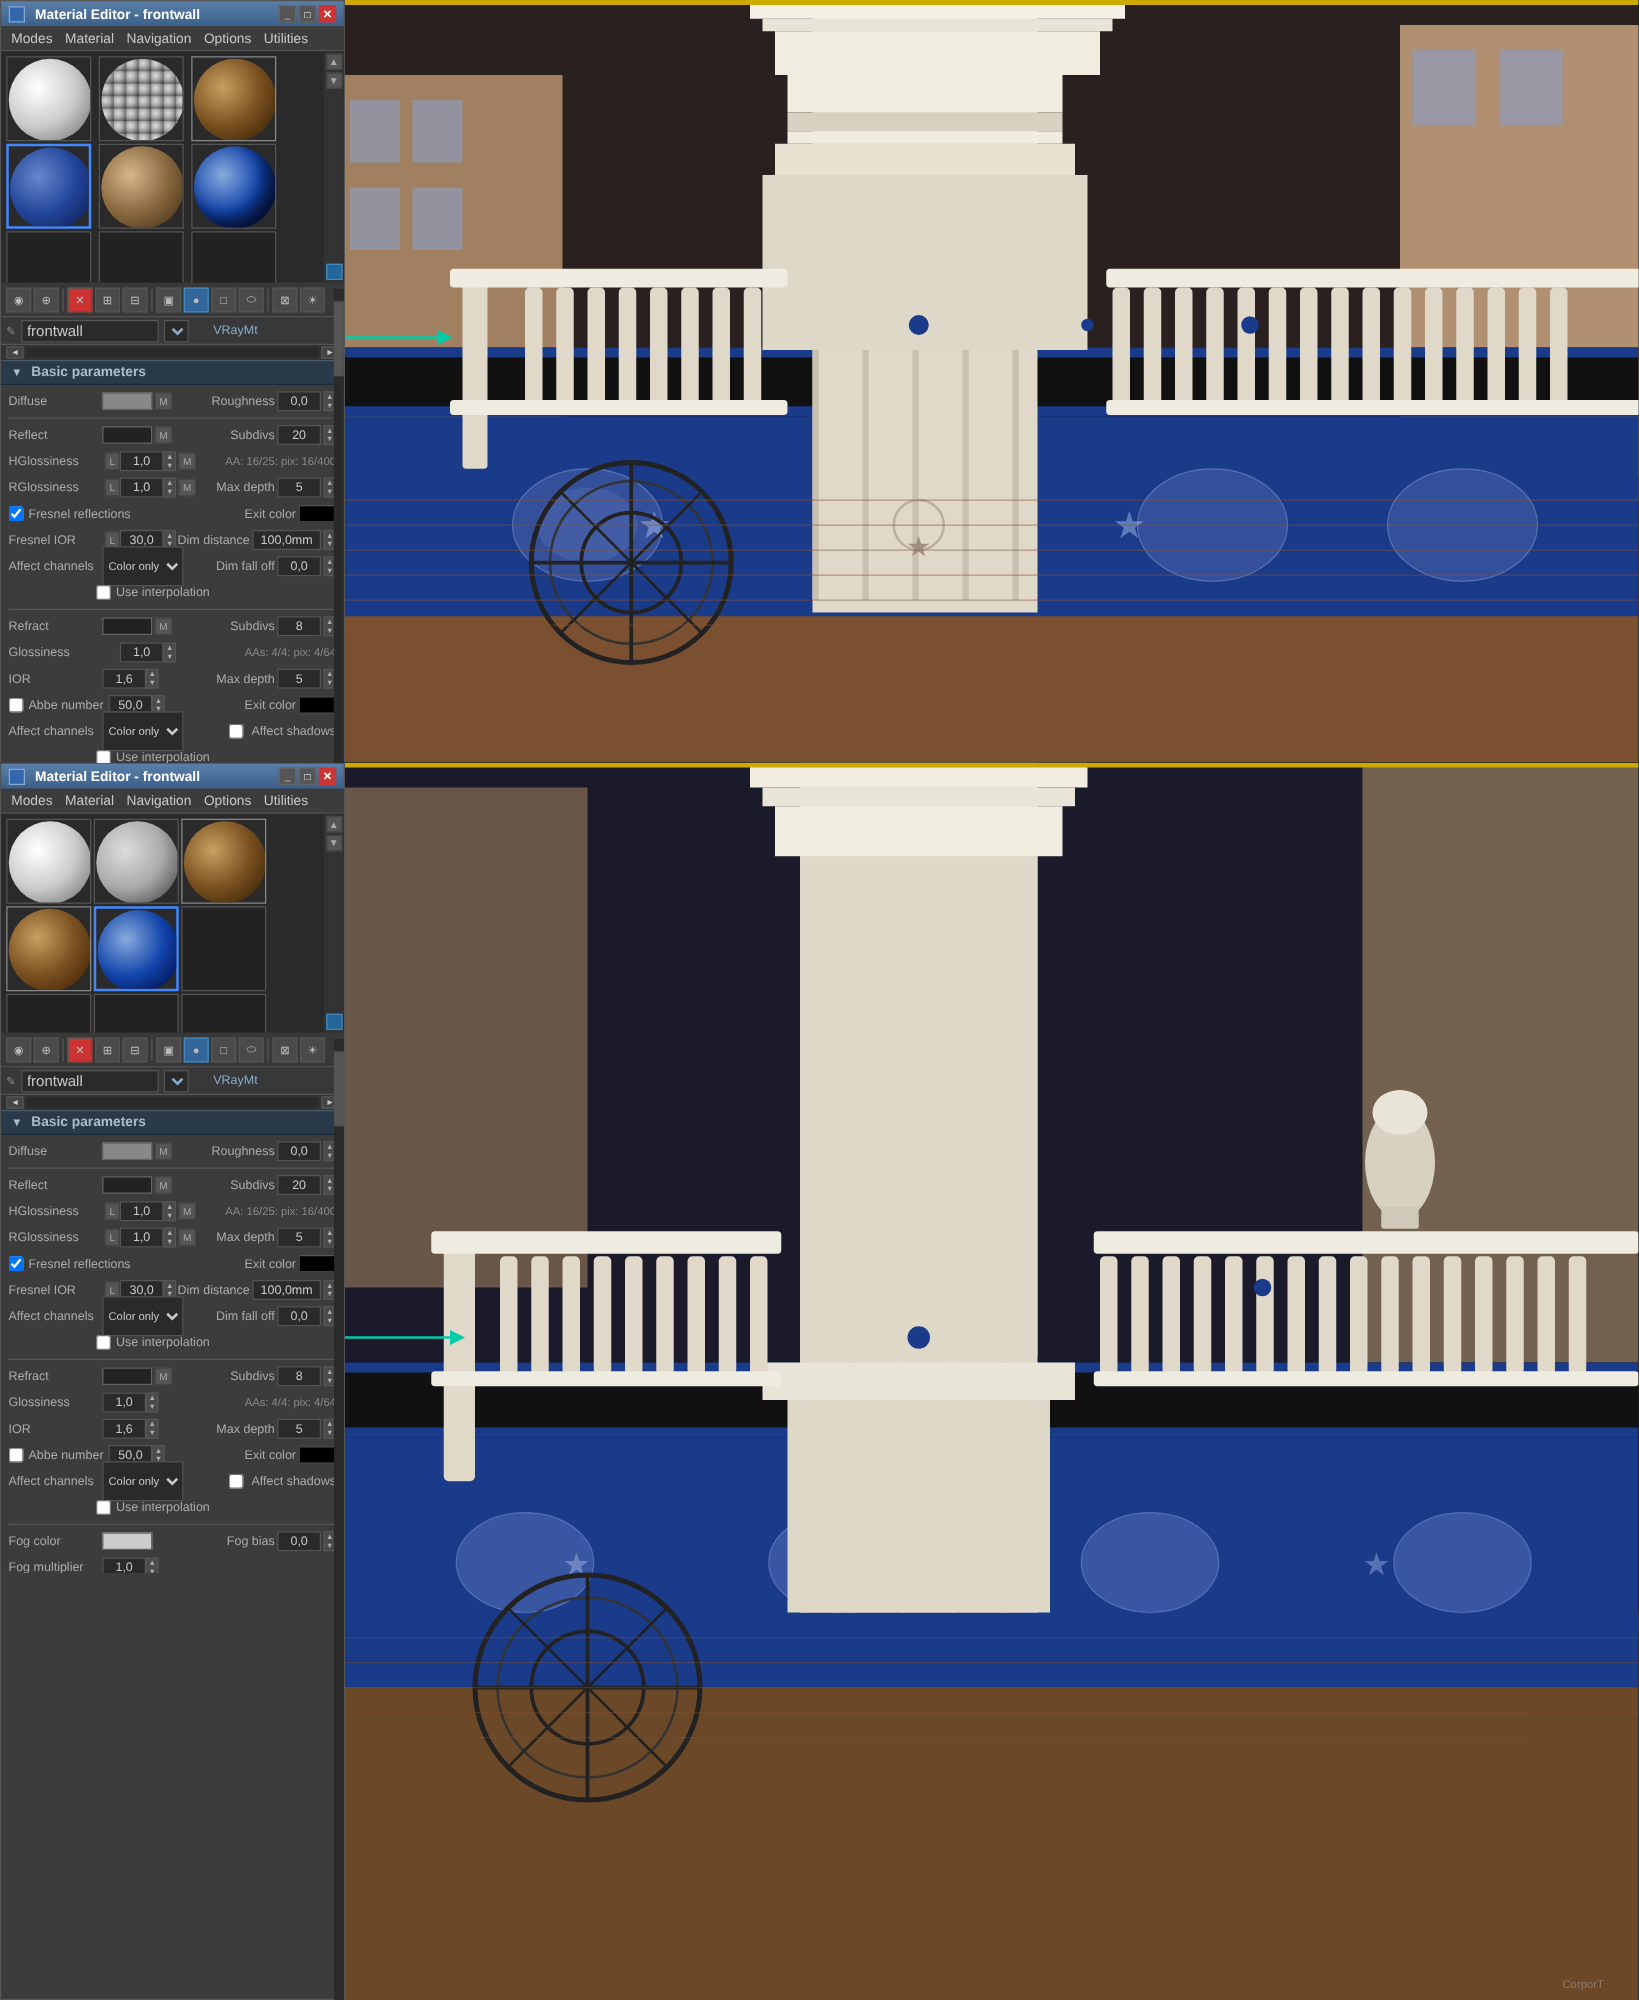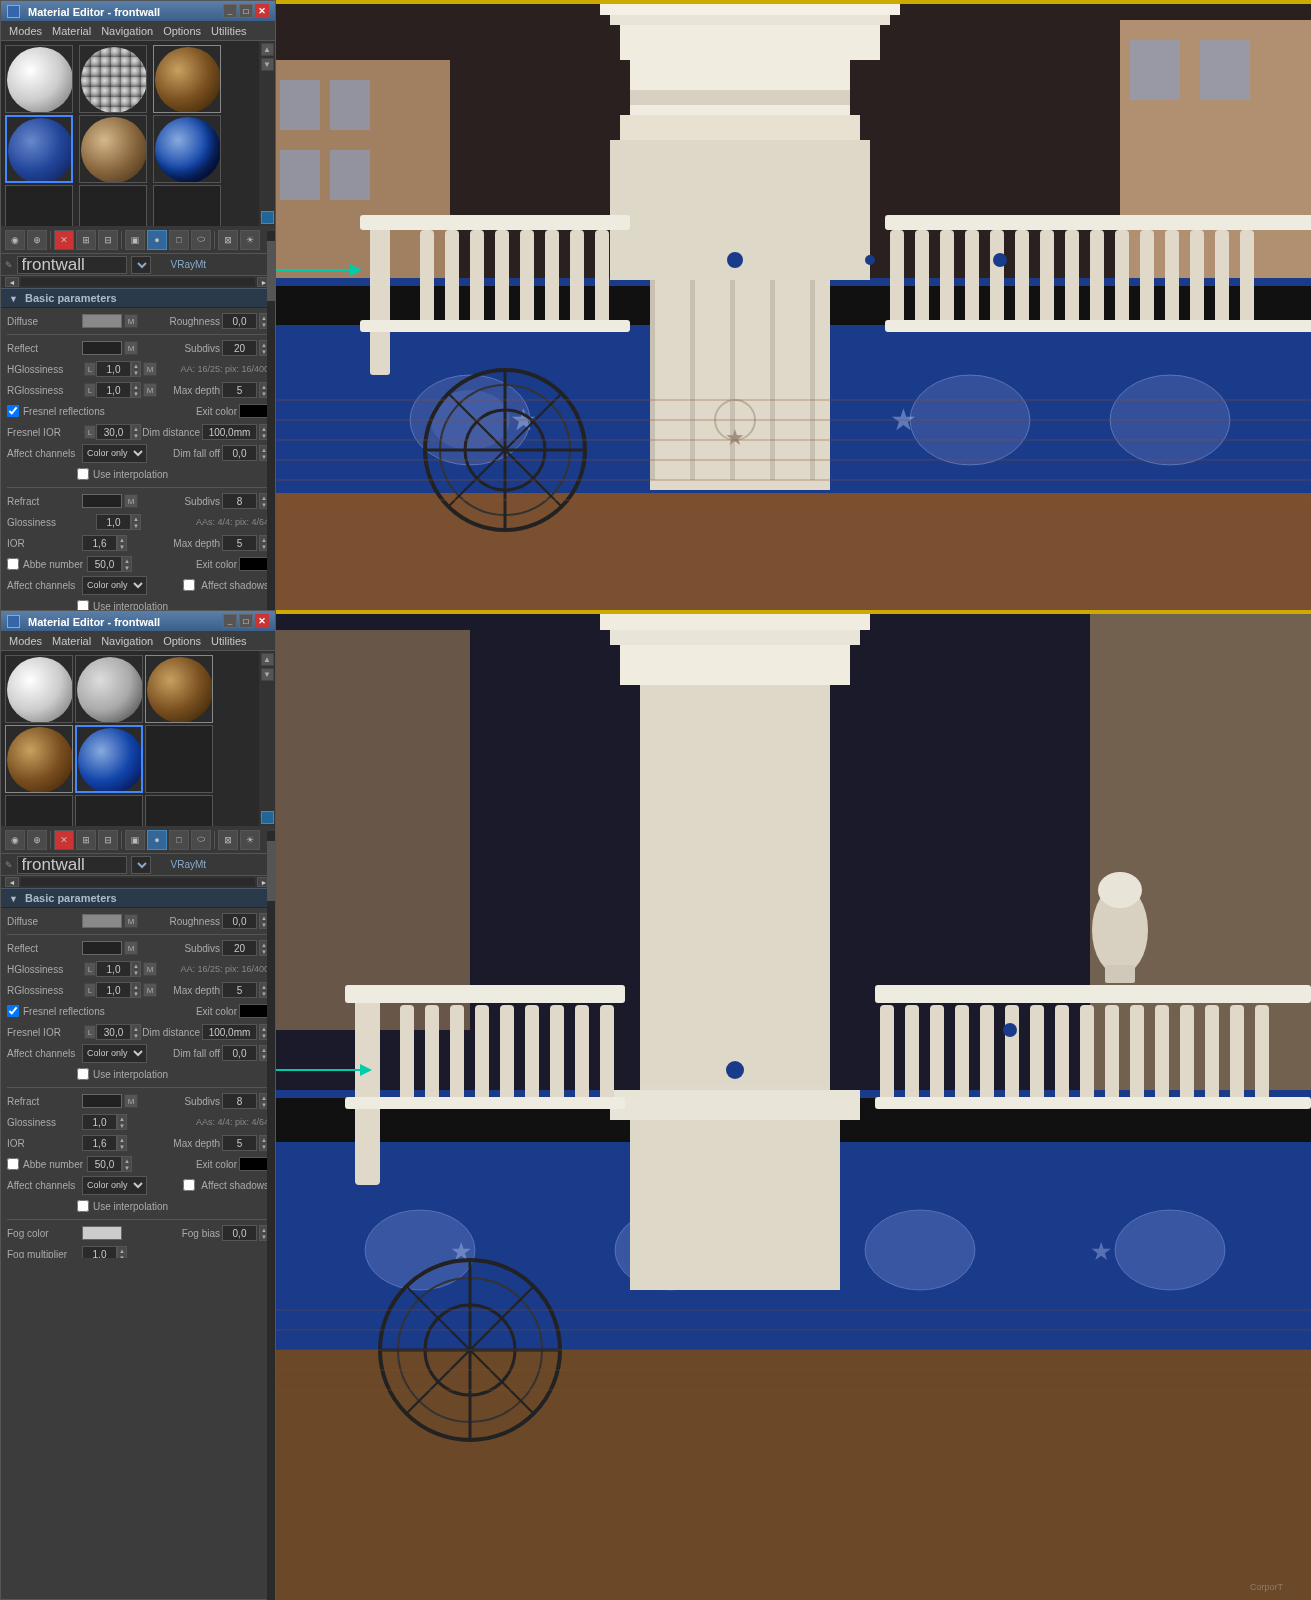--- a/index.html
+++ b/index.html
@@ -131,21 +131,21 @@
       gap: 4px;
       padding: 2px 4px;
       height: 22px;
       background: #383838;
       border-bottom: 1px solid #555;
     }
     .name-field {
       background: #2a2a2a;
       border: 1px solid #555;
       color: #c8c8c8;
-      font-size: 17px;
+      font-size: 12px;
       padding: 1px 4px;
       width: 110px;
       height: 18px;
     }
     .vray-label {
       color: #88aacc;
       font-size: 10px;
       margin-left: 16px;
     }
 
@@ -328,21 +328,21 @@
       top: 1px; left: 1px;
     }
 
     
     .affect-dropdown {
       width: 65px;
       background: #2a2a2a;
       border: 1px solid #555;
       color: #c8c8c8;
       font-size: 9px;
-      height: 19px;
+      height: 32px;
     }
 
     
     .params-scroll {
       height: 350px;
       overflow-y: scroll;
       overflow-x: hidden;
     }
     .params-scroll::-webkit-scrollbar { width: 8px; }
     .params-scroll::-webkit-scrollbar-track { background: #2a2a2a; }

